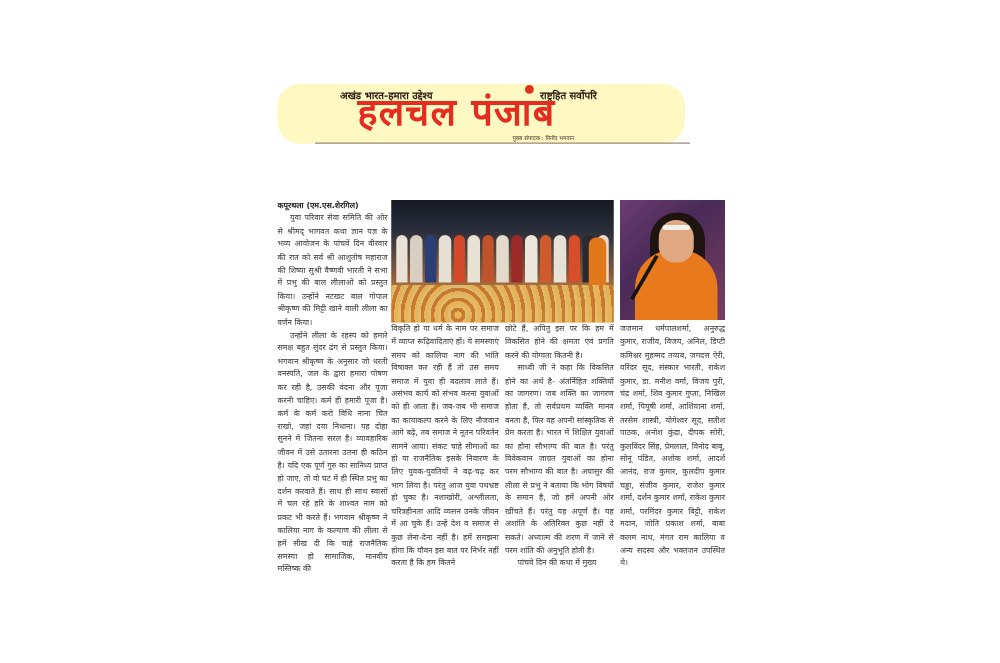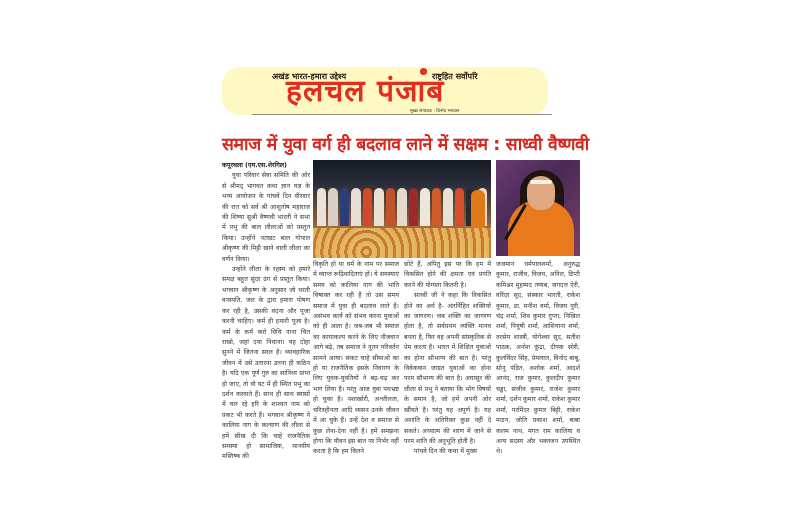--- a/index.html
+++ b/index.html
@@ -35,21 +35,20 @@
 <div class="clip">
   <div class="masthead">
     <span class="tag-left">अखंड भारत-हमारा उद्देश्य</span>
     <span class="om-dot"></span>
     <span class="tag-right">राष्ट्रहित सर्वोपरि</span>
     <div class="paper-name">हलचल पंजाब</div>
     <span class="editor-line">मुख्य संपादक : विनोद भगवान</span>
     <div class="mast-rule"></div>
   </div>
 
-  <div class="headline">समाज में युवा वर्ग ही बदलाव लाने में सक्षम : साध्वी वैष्णवी</div>
 
   <div class="col" style="left:0; top:93px; width:88px;">
     <p class="noi"><span class="dateline">कपूरथला (एम.एस.शेरगिल)</span></p>
     <p>युवा परिवार सेवा समिति की ओर से श्रीमद् भागवत कथा ज्ञान यज्ञ के भव्य आयोजन के पांचवें दिन वीरवार की रात को सर्व श्री आशुतोष महाराज की शिष्या सुश्री वैष्णवी भारती ने सभा में प्रभु की बाल लीलाओं को प्रस्तुत किया। उन्होंने नटखट बाल गोपाल श्रीकृष्ण की मिट्टी खाने वाली लीला का वर्णन किया।</p>
     <p>उन्होंने लीला के रहस्य को हमारे समक्ष बहुत सुंदर ढंग से प्रस्तुत किया। भगवान श्रीकृष्ण के अनुसार जो धरती वनस्पति, जल के द्वारा हमारा पोषण कर रही है, उसकी वंदना और पूजा करनी चाहिए। कर्म ही हमारी पूजा है। कर्म के कर्म करो विधि नाना चित राखो, जहां दया निधाना। यह दोहा सुनने में जितना सरल है। व्यावहारिक जीवन में उसे उतारना उतना ही कठिन है। यदि एक पूर्ण गुरु का सानिध्य प्राप्त हो जाए, तो वो घट में ही स्थित प्रभु का दर्शन करवाते हैं। साथ ही साथ स्वासों में चल रहे हरि के शाश्वत नाम को प्रकट भी करते हैं। भगवान श्रीकृष्ण ने कालिया नाग के कल्याण की लीला से हमें सीख दी कि चाहे राजनैतिक समस्या हो सामाजिक, मानवीय मस्तिष्क की</p>
   </div>
 
   <div class="photo-main">
     <div class="crowd">
       <span style="background:#e9e2d8"></span>

